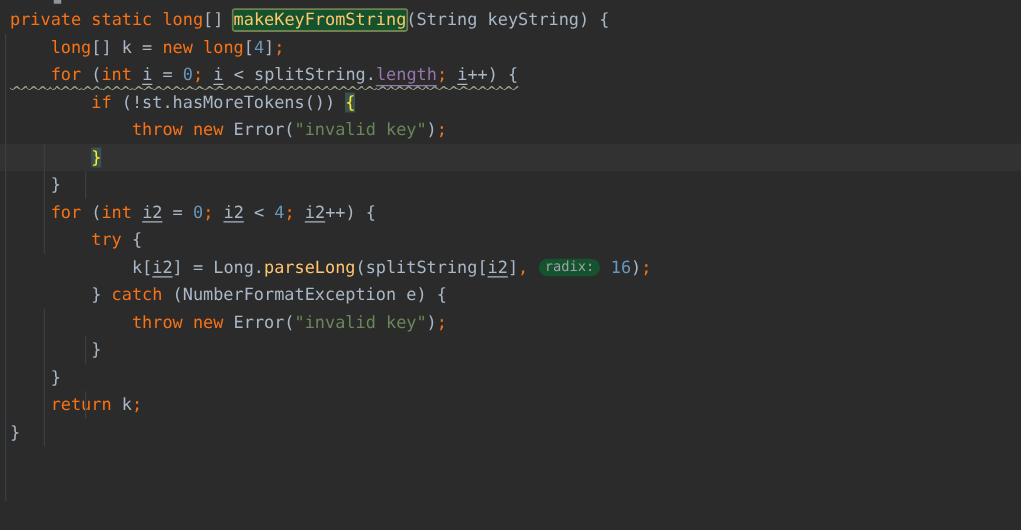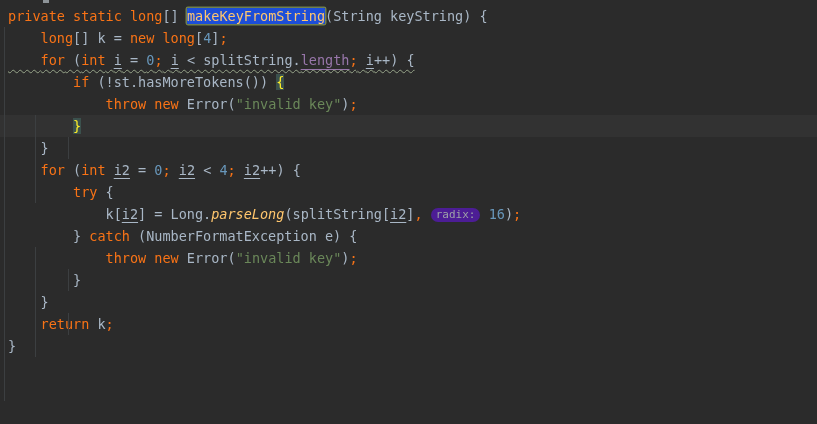--- a/index.html
+++ b/index.html
@@ -12,26 +12,26 @@
   .lines { position:absolute; top:5px; left:0; right:0; z-index:2; }
   .line { height:22px; white-space:pre; padding-left:8px; color:#A9B7C6; }
   .line.caret { background:#323232; }
 
   .t-kw   { color:#f97316; }
   .t-d    { color:#A9B7C6; }
   .t-num  { color:#6897BB; }
   .t-str  { color:#6A8759; }
   .t-fld  { color:#9876AA;text-decoration:underline; }
   .t-sfld { color:#9876AA; font-style:italic; }
-  .t-smc  { color:#FFC66D; font-style:italic; }
+  .t-smc  { color:#FFC66D; }
   .t-uv   { color:#A9B7C6; text-decoration:underline; text-decoration-thickness:1px; text-underline-offset:2.5px; }
   .t-bm   { color:#FFEF28; background:#3B514D; }
-  .t-mname{ color:#FFC66D; background:#1d4ed8; box-shadow:0 0 0 1.5px #70804F; border-radius:1px; }
+  .t-mname{ color:#FFC66D; background:#14532d; box-shadow:0 0 0 1.5px #70804F; border-radius:1px; }
   .t-hint {
-    font-size:11px; font-style:normal; color:#9DA2A8; background:#4c1d95;
+    font-size:11px; font-style:normal; color:#9DA2A8; background:#14532d;
     border-radius:7px; padding:0 5px 1px 5px; vertical-align:1px;
   }
   .squig {
     text-decoration:underline; text-decoration-style:wavy;
     text-decoration-color:#96A389; text-decoration-thickness:1px;
     text-underline-offset:4px;
   }
   .guide { position:absolute; width:1px; background:#3C3F41; z-index:3; }
   .frag { position:absolute; left:43px; top:0; width:6px; height:3px; background:#8E9498; z-index:2; }
 </style>

